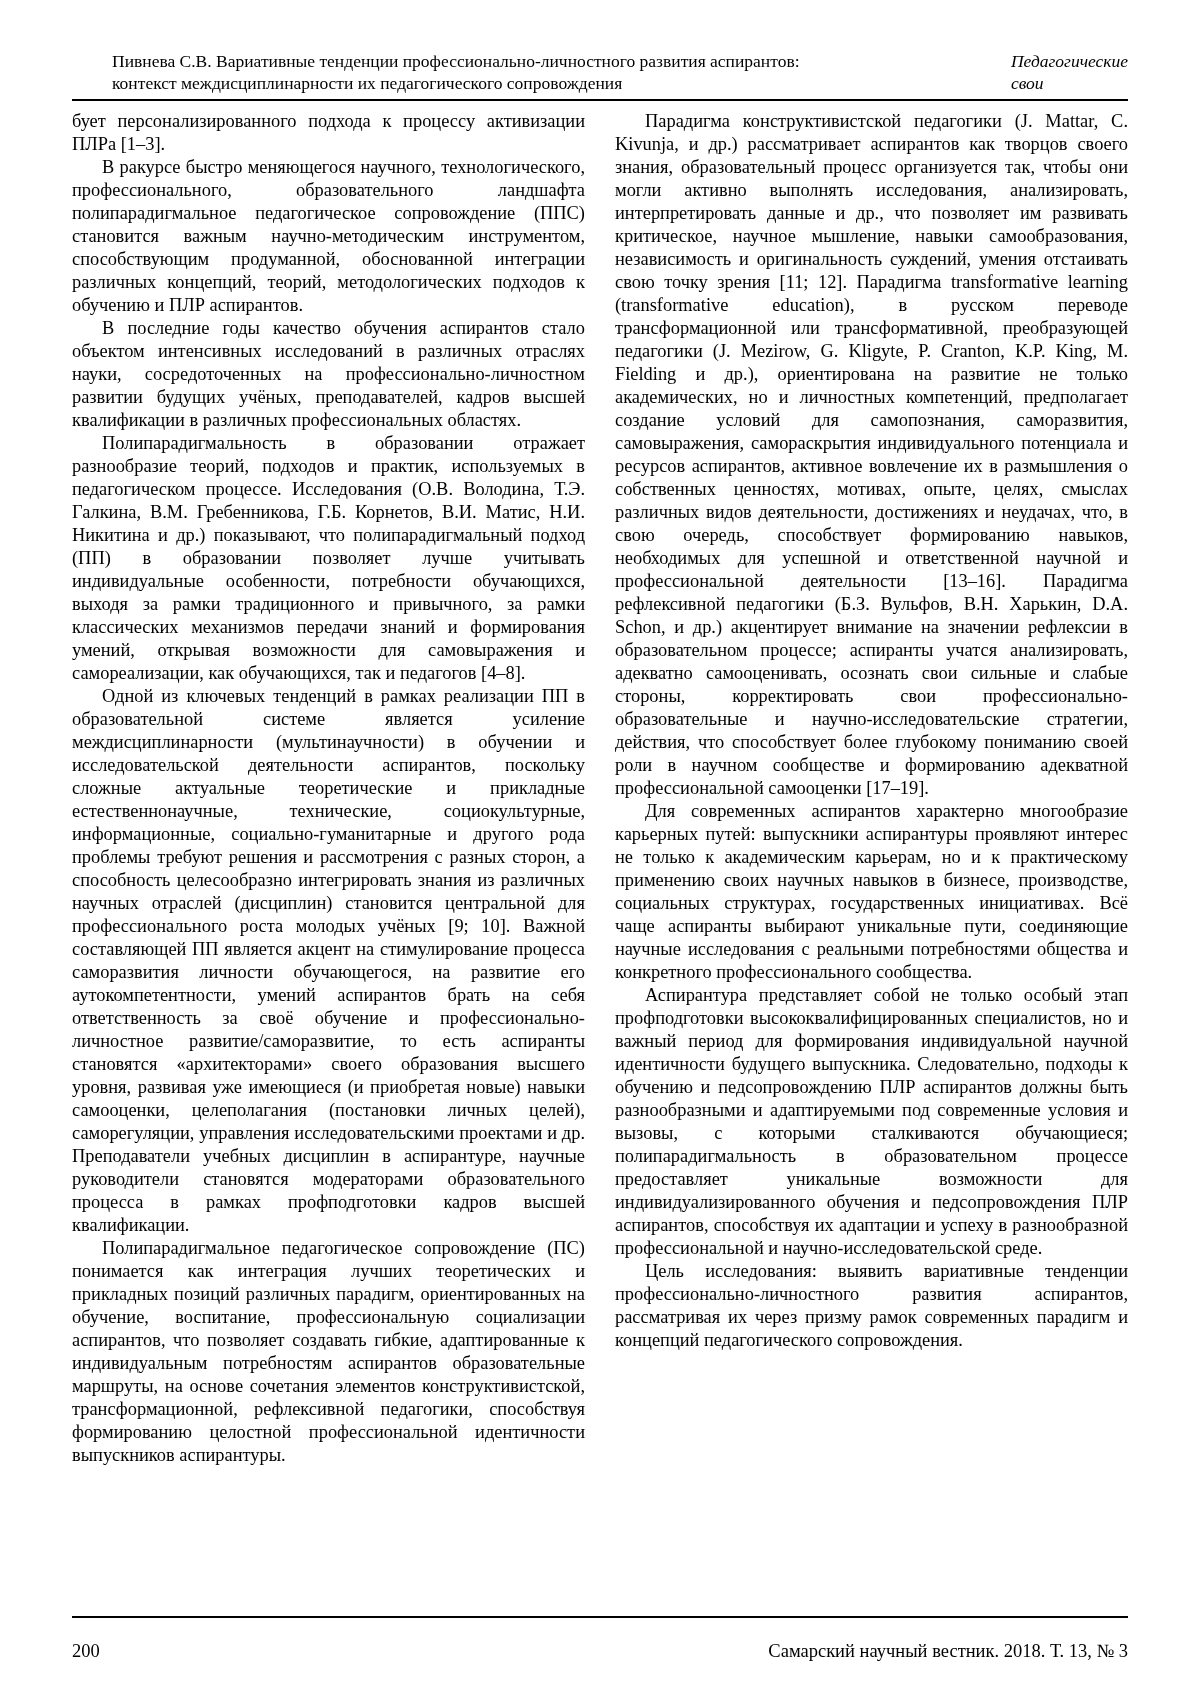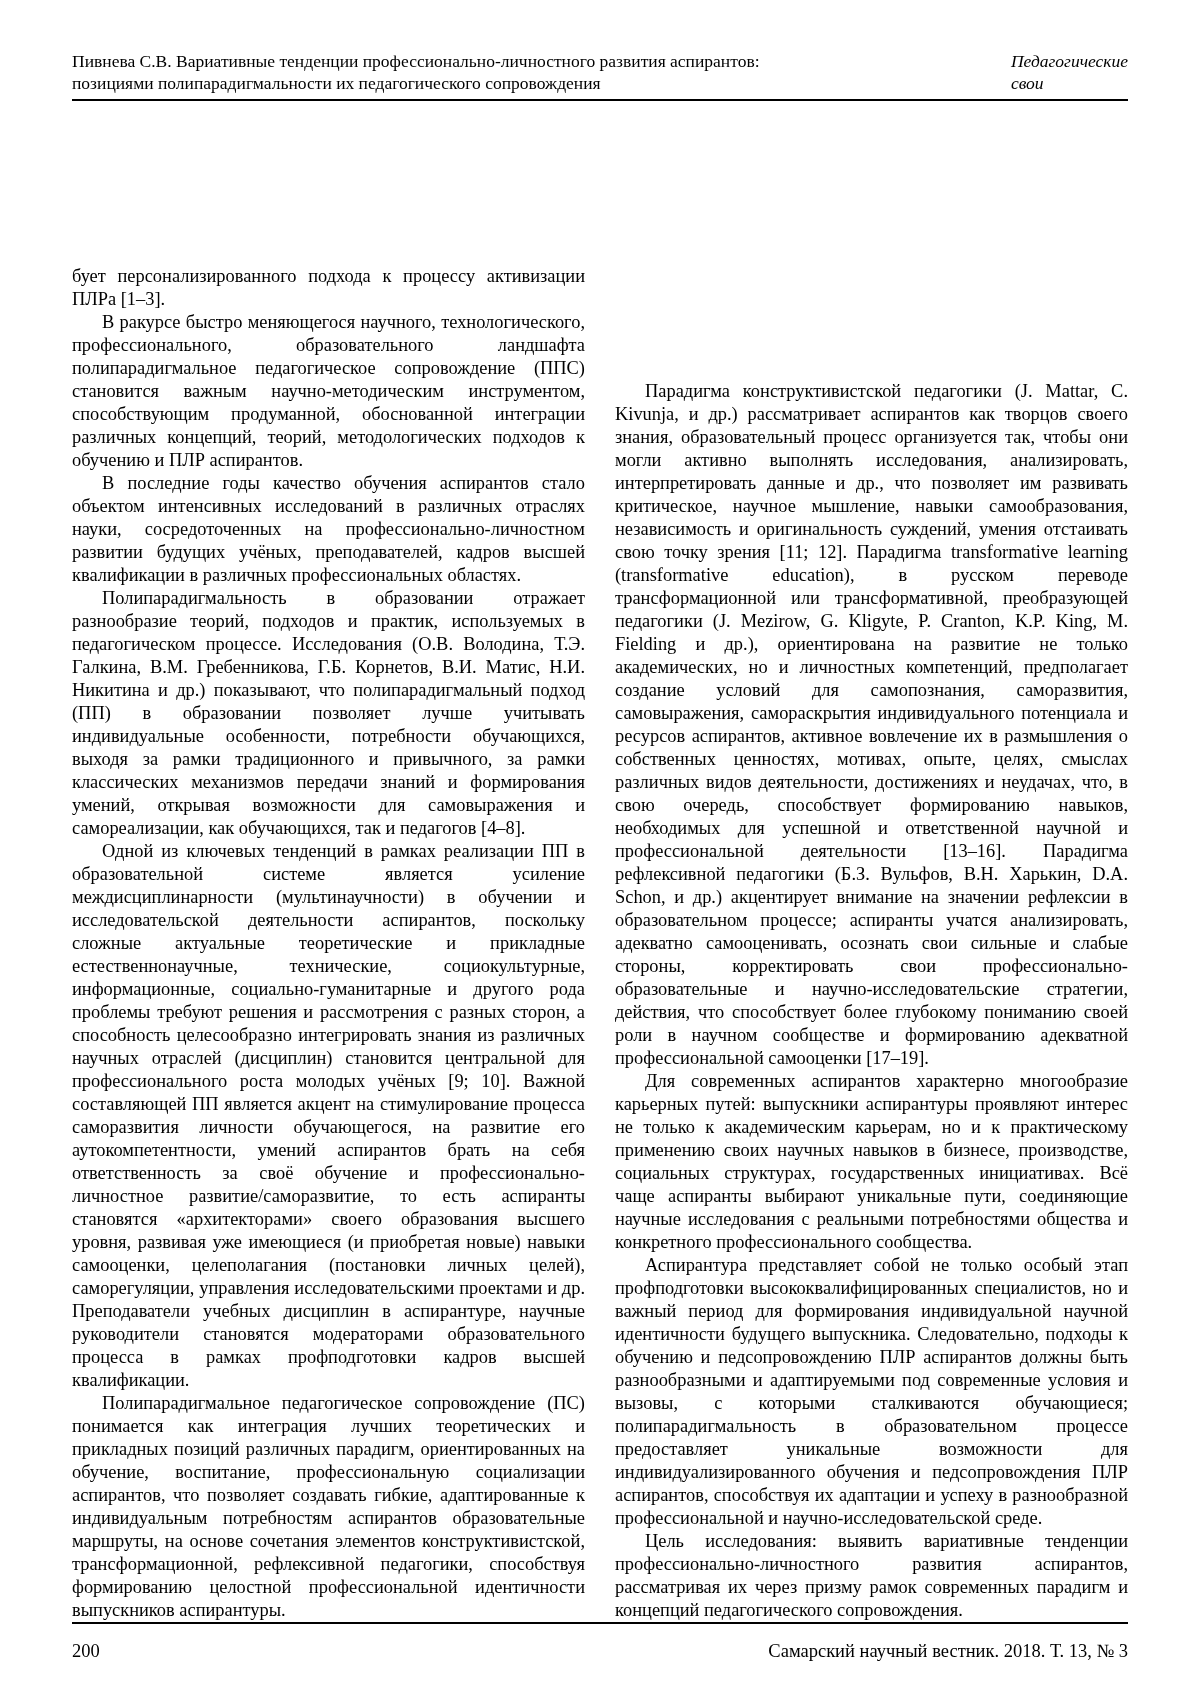--- a/index.html
+++ b/index.html
@@ -18,40 +18,40 @@
     padding: 50px 72px 34px 72px;
     display: flex;
     flex-direction: column;
   }
   .page-header {
     display: flex;
     justify-content: space-between;
     align-items: flex-start;
     font-size: 17.5px;
     line-height: 22px;
+    margin-left: 40px;
   }
   .header-left {
     max-width: 800px;
   }
   .header-right {
     text-align: left;
     font-style: italic;
     white-space: nowrap;
   }
   .header-rule {
     border-top: 2px solid #000000;
     margin-top: 5px;
   }
   .body-columns {
     flex: 1 1 auto;
     overflow: hidden;
     display: flex;
     gap: 30px;
     margin-top: 9px;
-    align-items: flex-end;
   }
   .column {
     flex: 1 1 0;
     min-width: 0;
     font-size: 18.4px;
     line-height: 23px;
     text-align: justify;
     hyphens: auto;
   }
   .para {
@@ -66,32 +66,32 @@
   }
   .footer-rule {
     border-top: 2px solid #000000;
   }
   .footer-row {
     display: flex;
     justify-content: space-between;
     align-items: baseline;
     font-size: 18.5px;
     line-height: 24px;
-    padding-top: 15px;
+    padding-top: 21px;
   }
 </style>
 </head>
 <body>
 
 <div class="page">
 
   <header class="page-header">
     <div class="header-left">
       <div>Пивнева С.В. Вариативные тенденции профессионально-личностного развития аспирантов:</div>
-      <div>позициями полипарадигмальности их педагогического сопровождения</div>
+      <div>контекст междисциплинарности их педагогического сопровождения</div>
     </div>
     <div class="header-right">
       <div>Педагогические</div>
       <div>свои</div>
     </div>
   </header>
 
   <div class="header-rule"></div>
 
   <main class="body-columns">

